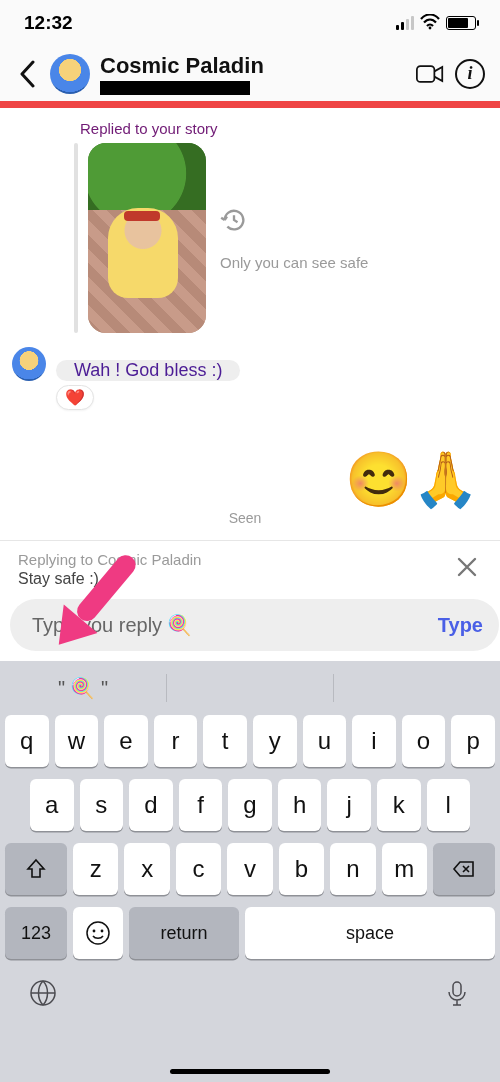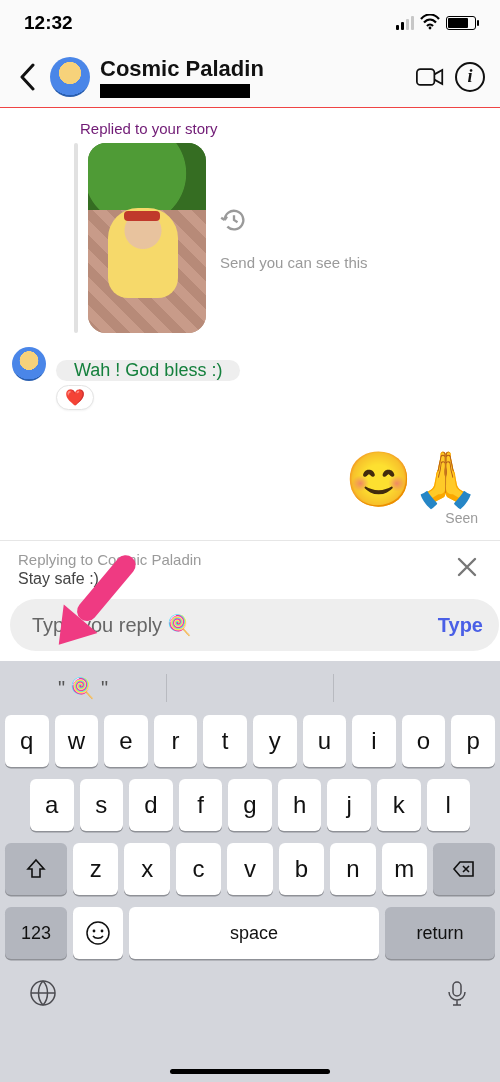--- a/index.html
+++ b/index.html
@@ -14,21 +14,21 @@
   .sig-bars span:nth-child(1){ height:5px; background:#000;}
   .sig-bars span:nth-child(2){ height:8px; background:#000;}
   .sig-bars span:nth-child(3){ height:11px; background:#c7c7c7;}
   .sig-bars span:nth-child(4){ height:14px; background:#c7c7c7;}
   .wifi-icon { font-size: 17px; line-height:1; }
   .battery { width: 30px; height: 14px; border: 1.5px solid #000; border-radius: 3px; position: relative; }
   .battery::after { content:""; position:absolute; right:-4px; top:3px; width:2.5px; height:6px; background:#000; border-radius:1px;}
   .battery .fill{ position:absolute; left:1px; top:1px; bottom:1px; width:70%; background:#000; border-radius:1px;}
 
   
-  .header { height: 62px; display: flex; align-items: center; padding: 0 10px; border-bottom: 1px solid #ef4444; background:#fafafa; }
+  .header { height: 62px; display: flex; align-items: center; padding: 0 10px; border-bottom: 7px solid #ef4444; background:#fafafa; }
   .back { width: 36px; height: 36px; display:flex; align-items:center; justify-content:center; font-size: 28px; color:#111; }
   .avatar { width: 40px; height: 40px; border-radius: 50%; margin-left: 4px; background: radial-gradient(circle at 50% 40%, #f7d27a 0 35%, #4a86e8 36% 70%, #2a5fb0 71% 100%); }
   .name-wrap { margin-left: 10px; display:flex; flex-direction:column; }
   .name { font-size: 22px; font-weight: 600; color:#111; }
   .redact { width: 150px; height: 14px; background:#000; margin-top:2px;}
   .hspacer { flex:1; }
   .hicon { width: 40px; height: 40px; display:flex; align-items:center; justify-content:center; color:#111; }
   .hicon svg { width: 28px; height: 24px; stroke:#111; fill:none; stroke-width:2; }
   .info-circle { width:30px; height:30px; border:2px solid #111; border-radius:50%; display:flex; align-items:center; justify-content:center; font-family: Georgia, serif; font-style: italic; font-weight:600; font-size:18px;}
 
@@ -40,25 +40,25 @@
   .story-thumb { width: 118px; height: 190px; border-radius: 18px; background: linear-gradient(180deg,#3d7a2b 0 35%, #b58f7a 36% 100%); position:relative; overflow:hidden; }
   .story-thumb .ground { position:absolute; left:0; right:0; bottom:0; height:65%; background: repeating-linear-gradient(45deg,#b78a78 0 10px,#c89b89 10px 20px); }
   .story-thumb .green { position:absolute; left:0; right:0; top:0; height:40%; background: radial-gradient(circle at 40% 40%, #4f9b36 0 60%, #356d22 61% 100%);}
   .story-thumb .kid { position:absolute; left:20px; top:65px; width:70px; height:90px; background: radial-gradient(circle at 50% 25%, #e8c39e 0 18px, transparent 19px), linear-gradient(#f6d96a 0 0); border-radius: 30px 30px 20px 20px; }
   .story-thumb .headband{ position:absolute; left:36px; top:68px; width:36px; height:10px; background:#c0392b; border-radius:4px;}
   .story-right { margin-left: 14px; display:flex; flex-direction:column; justify-content:center; color:#9a9a9a; font-size:15px; }
   .story-right svg { width:28px; height:28px; stroke:#9a9a9a; fill:none; stroke-width:2; margin-bottom:20px;}
 
   .msg-row { display:flex; align-items:flex-end; margin-top: 14px; }
   .avatar-sm { width: 34px; height: 34px; border-radius:50%; background: radial-gradient(circle at 50% 40%, #f7d27a 0 35%, #4a86e8 36% 70%, #2a5fb0 71% 100%); margin-right: 10px;}
-  .bubble { background:#eee; border-radius: 22px; padding: 0 18px; font-size:18px; color:#15803d; }
+  .bubble { background:#eee; border-radius: 22px; padding: 0 18px; font-size:18px; color:#4c1d95; }
   .react { margin-left: 44px; margin-top: 4px; background:#fff; border:1px solid #e4e4e4; border-radius: 14px; padding: 2px 8px; font-size:16px; display:inline-block; box-shadow: 0 1px 2px rgba(0,0,0,.05);}
   
   .emoji-reply { text-align:right; margin-top: 42px; padding-right: 8px; font-size: 54px; line-height:1;}
-  .seen { text-align:right; color:#9a9a9a; font-size:14px; padding:4px 10px 8px 0;}
+  .seen { text-align:center; color:#9a9a9a; font-size:14px; padding:4px 10px 8px 0;}
   
   
   .arrow { position:absolute; left: 84px; top: 440px; transform: rotate(40deg); }
   .arrow-body { width: 20px; height: 80px; background:#ef3a82; border-radius: 10px; }
   .arrow-head { width:0; height:0; border-left:22px solid transparent; border-right:22px solid transparent; border-top:34px solid #ef3a82; margin-left:-12px; }
 
   
   .reply-preview { border-top:1px solid #e6e6e6; background:#fff; padding: 8px 14px 4px 18px; display:flex; align-items:center; }
   .reply-preview .txts { flex:1; }
   .reply-preview .lbl { font-size:15px; color:#9a9a9a; }
@@ -152,21 +152,21 @@
         <div class="green"></div>
           <div class="ground"></div>
           <div class="kid"></div>
           <div class="headband"></div>
       </div>
       <div class="story-right">
         <svg viewBox="0 0 24 24">
             <path d="M4 12 a8 8 0 1 1 2.3 5.7 M4 12 l-3 -2 M4 12 l2 -3"></path>
             <path d="M12 8 v4 l3 2"></path>
           </svg>
-        <div>Send you can see this</div>
+        <div>Only you can see safe</div>
       </div>
     </div>
 
     <div class="msg-row">
       <div class="avatar-sm"></div>
       <div class="bubble">Wah ! God bless :)</div>
     </div>
     <div class="react">❤️</div>
 
     <div class="emoji-reply">😊🙏</div>
@@ -252,22 +252,22 @@
     <div class="bottomrow">
       <div class="bkey num">123</div>
       <div class="bkey emoji">
         <svg width="26" height="26" viewBox="0 0 26 26">
             <circle cx="13" cy="13" r="11" fill="none" stroke="#111" stroke-width="1.5"></circle>
             <circle cx="9" cy="11" r="1.4" fill="#111"></circle>
             <circle cx="17" cy="11" r="1.4" fill="#111"></circle>
             <path d="M8 16 C10 19 16 19 18 16" fill="none" stroke="#111" stroke-width="1.5"></path>
           </svg>
       </div>
+      <div class="bkey return">return</div>
       <div class="bkey space">space</div>
-      <div class="bkey return">return</div>
     </div>
     <div class="dock">
       <div>
         <svg viewBox="0 0 30 30">
             <circle cx="15" cy="15" r="12"></circle>
             <path d="M3 15 H27 M15 3 C9 9 9 21 15 27 M15 3 C21 9 21 21 15 27"></path>
           </svg>
       </div>
       <div>
         <svg viewBox="0 0 30 30">

